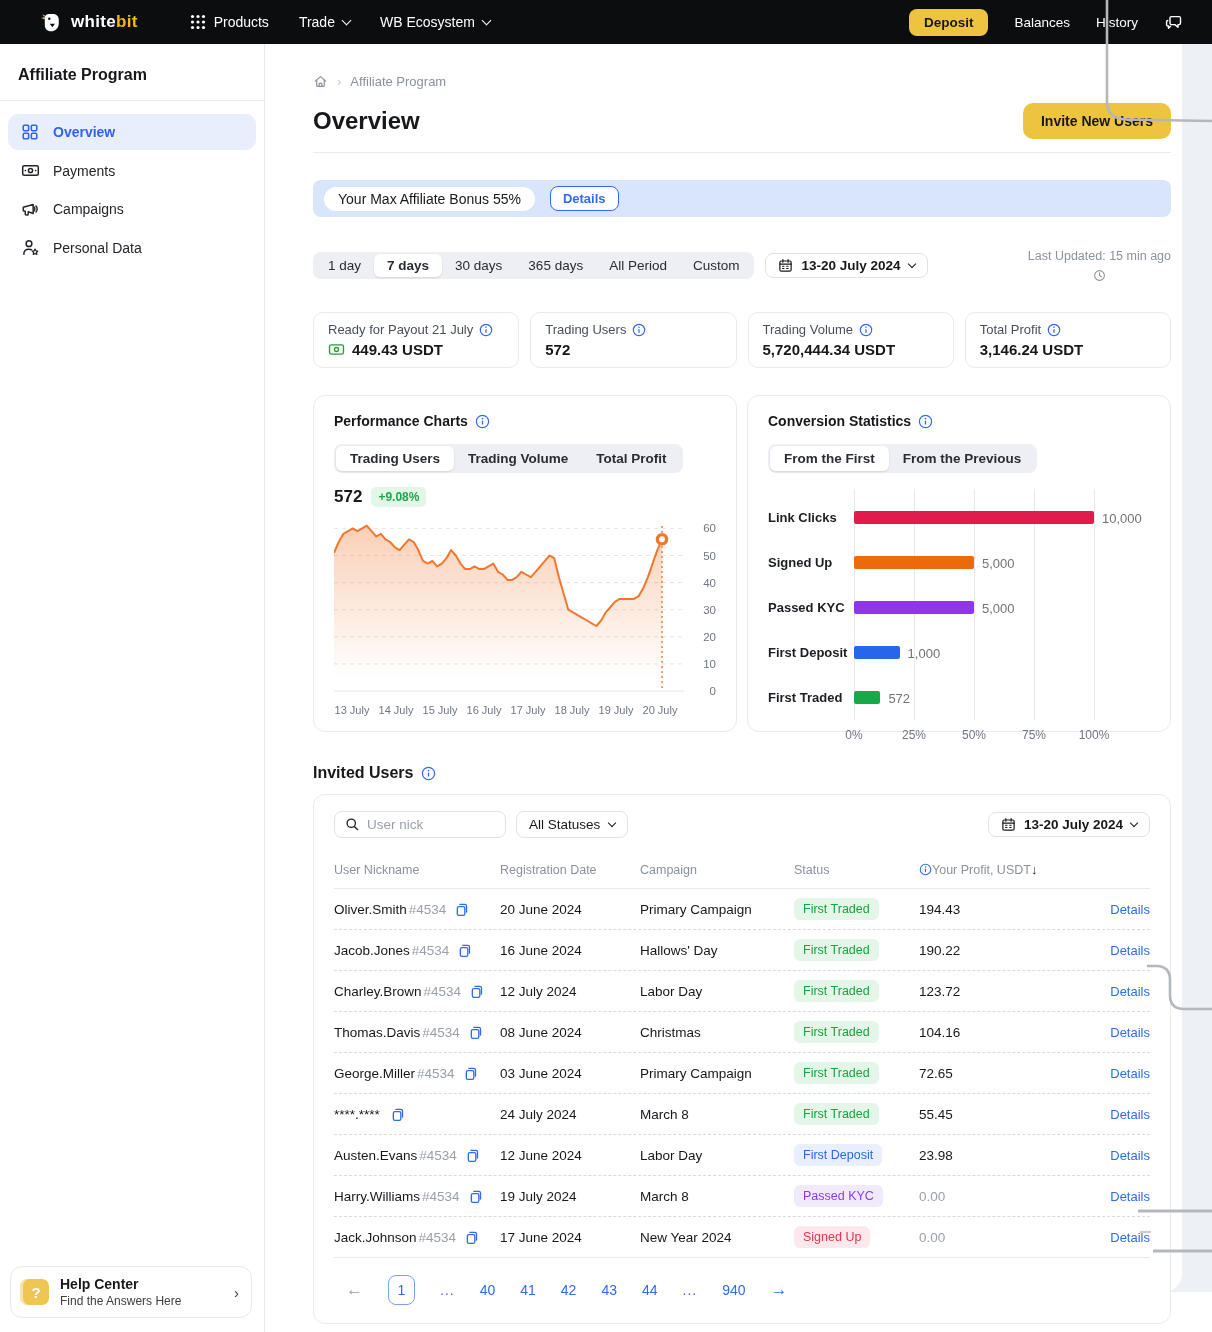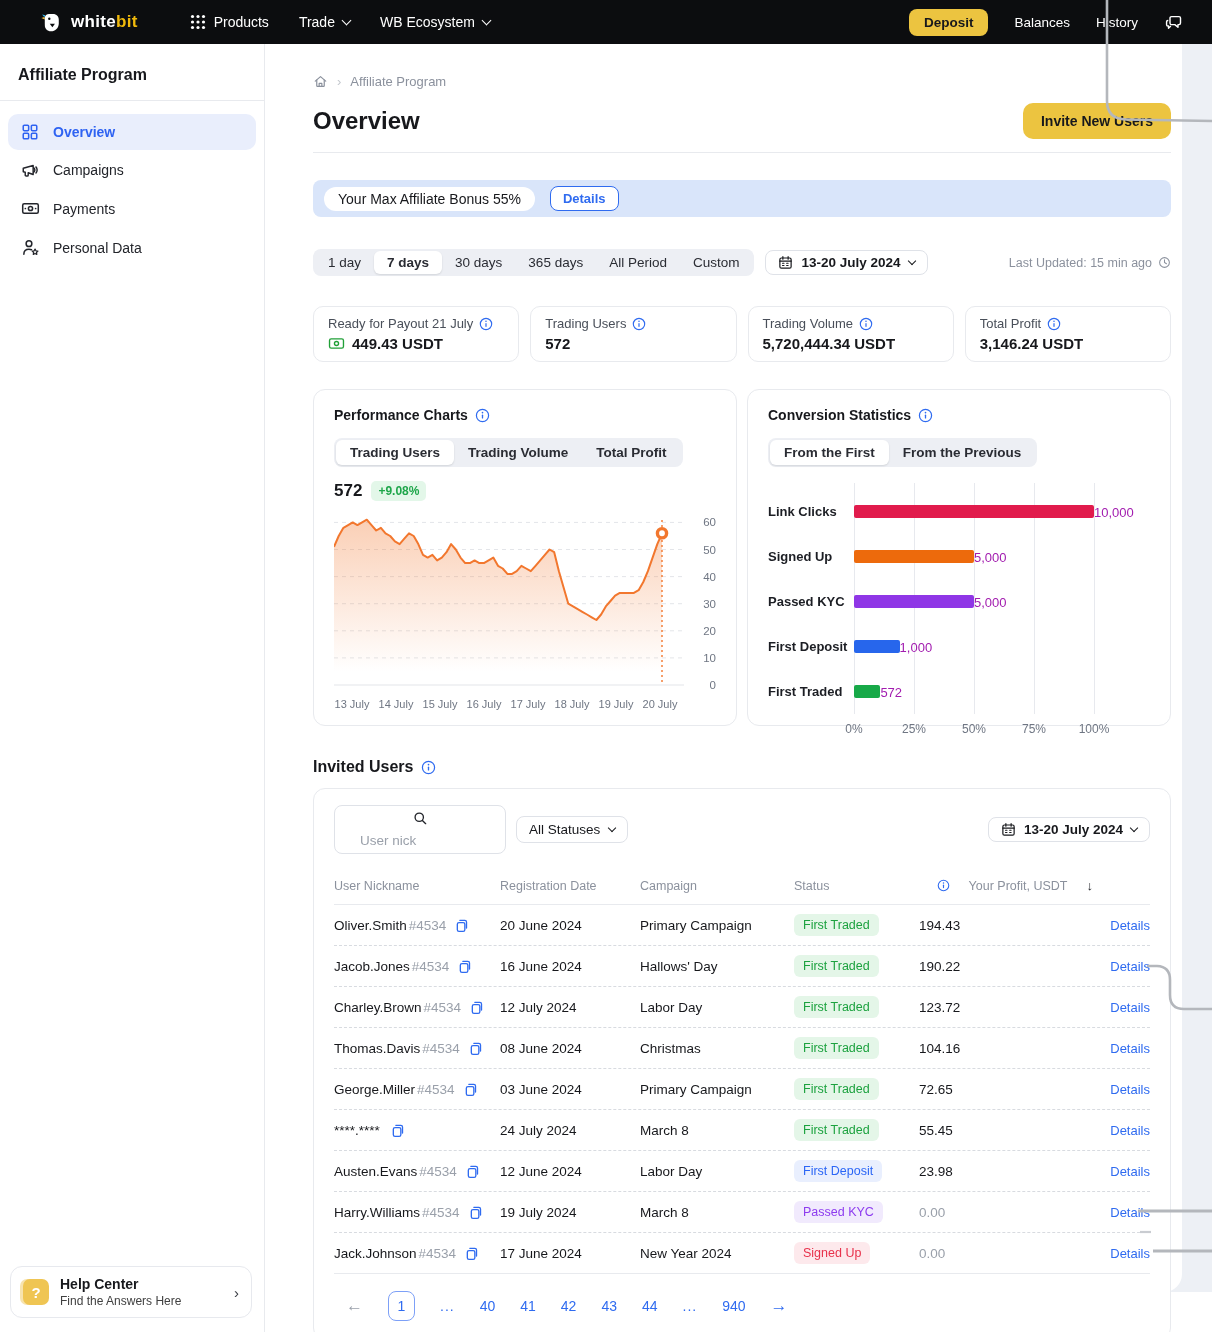--- a/index.html
+++ b/index.html
@@ -46,21 +46,21 @@
   .banner-pill { background:#fff; border-radius:14px; padding:4px 14px; font-size:14px; color:#17181c; white-space:nowrap; }
   .banner-text { font-size:12.5px; color:#2a2c33; flex:1; }
   .banner-details { background:#fff; border:1px solid #2f6bf0; color:#2f6bf0; border-radius:8px; padding:4px 12px; font-size:13px; font-weight:600; font-family:inherit; cursor:pointer; }
 
   .filter-row { margin-top:32px; display:flex; align-items:center; gap:11px; }
   .ptabs { display:inline-flex; background:#edeff4; border-radius:8px; padding:2px; }
   .ptab { padding:4px 13px; font-size:13.5px; color:#2a2c33; border-radius:6px; cursor:pointer; white-space:nowrap; }
   .ptab.active { background:#fff; font-weight:600; box-shadow:0 1px 2px rgba(20,22,26,.12); }
   .date-pill { display:inline-flex; align-items:center; gap:8px; border:1px solid #dfe2e8; border-radius:8px; padding:4px 12px; font-size:13.5px; font-weight:600; background:#fff; cursor:pointer; }
   .date-pill .chev { border-color:#17181c; width:6px; height:6px; }
-  .last-updated { margin-left:auto; display:flex; align-items:center; gap:6px; font-size:12.5px; color:#8b919d; }
+  .last-updated { margin-left:auto; display:flex; align-items:center; gap:6px; font-size:12.5px; color:#8b919d;flex-direction:column; }
 
   .stats-row { margin-top:30px; display:grid; grid-template-columns:repeat(4,1fr); gap:11px; }
   .stat-card { border:1px solid #e8eaee; border-radius:10px; padding:9px 14px; background:#fff; }
   .stat-label { font-size:13px; color:#494f59; display:flex; align-items:center; gap:6px; }
   .stat-value { margin-top:4px; font-size:15px; font-weight:700; display:flex; align-items:center; gap:7px; }
 
   .charts-row { margin-top:27px; display:grid; grid-template-columns:424px 424px; gap:10px; }
   .panel { border:1px solid #e8eaee; border-radius:12px; background:#fff; }
   .chart-panel { padding:17px 20px; height:337px; }
   .panel-title { font-size:14px; font-weight:600; display:flex; align-items:center; gap:7px; }
@@ -77,36 +77,36 @@
   .x-labels span { position:absolute; transform:translateX(-50%); font-size:11px; color:#6f7683; white-space:nowrap; }
 
   .conv-chart { margin-top:22px; }
   .conv-plot { position:relative; }
   .conv-gridlines { position:absolute; left:86px; right:56px; top:-6px; bottom:0; }
   .gridline { position:absolute; top:0; bottom:0; width:1px; background:#e7e9ee; }
   .conv-row { display:flex; align-items:center; height:45px; position:relative; }
   .conv-label { width:86px; font-size:13px; font-weight:600; color:#1c1e24; flex:none; }
   .conv-track { flex:1; margin-right:56px; position:relative; height:13px; }
   .conv-bar { position:absolute; left:0; top:0; height:13px; border-radius:2px; }
-  .conv-value { position:absolute; top:50%; transform:translateY(-50%); font-size:13px; color:#a21caf; white-space:nowrap; }
+  .conv-value { position:absolute; top:50%; transform:translateY(-50%); font-size:13px; color:#737373; white-space:nowrap; padding-left:8px; }
   .conv-ticks { position:relative; height:16px; margin:8px 56px 0 86px; }
   .conv-ticks span { position:absolute; transform:translateX(-50%); font-size:12px; color:#6f7683; }
 
   .invited-title { margin-top:32px; font-size:16px; font-weight:700; display:flex; align-items:center; gap:8px; }
   .table-panel { margin-top:12px; padding:16px 20px 18px; }
   .table-controls { display:flex; align-items:center; gap:10px; }
-  .search-box { display:flex; align-items:center; gap:7px; border:1px solid #dfe2e8; border-radius:8px; padding:5px 10px; width:172px; background:#fff;flex-direction:column; }
+  .search-box { display:flex; align-items:center; gap:7px; border:1px solid #dfe2e8; border-radius:8px; padding:5px 10px; width:172px; background:#fff; }
   .search-box input { border:none; outline:none; font-size:13.5px; width:120px; font-family:inherit; color:#17181c; background:transparent; }
   .search-box input::placeholder { color:#9aa0aa; }
   .select-pill { display:flex; align-items:center; gap:9px; border:1px solid #dfe2e8; border-radius:8px; padding:5px 12px; font-size:13.5px; cursor:pointer; background:#fff; }
   .select-pill .chev { border-color:#17181c; width:6px; height:6px; }
   .tc-spacer { flex:1; }
 
   .t-head { margin-top:24px; display:grid; grid-template-columns:166px 140px 154px 125px 174px 1fr; font-size:12.5px; color:#8b919d; padding-bottom:11px; border-bottom:1px solid #e8eaee; align-items:center; }
-  .th-profit { display:flex; align-items:center; gap:19px; color:#8b919d;justify-content:flex-end; }
+  .th-profit { display:flex; align-items:center; gap:0; color:#8b919d; }
   .sort-arrow { color:#23252b; font-size:13px; }
   .t-row { display:grid; grid-template-columns:166px 140px 154px 125px 174px 1fr; align-items:center; height:41px; border-bottom:1px dashed #d8dbe0; font-size:13.5px; }
   .t-rows .t-row:last-child { border-bottom:1px solid #e8eaee; }
   .nick { display:flex; align-items:flex-start; gap:2px; }
   .nick-name { color:#17181c; }
   .nick-tag { color:#9aa0aa; }
   .copy { margin-left:6px; cursor:pointer; display:flex; }
   .badge { display:inline-block; padding:4px 9px; border-radius:6px; font-size:12.5px; font-weight:500; }
   .c-profit.muted { color:#9aa0aa; }
   .c-details { text-align:right; }
@@ -186,37 +186,37 @@
           <rect x="2.5" y="2.5" width="6" height="6" rx="1.2"></rect>
             <rect x="11.5" y="2.5" width="6" height="6" rx="1.2"></rect>
           <rect x="2.5" y="11.5" width="6" height="6" rx="1.2"></rect>
             <rect x="11.5" y="11.5" width="6" height="6" rx="1.2"></rect>
         </svg>
       </span>
       <span>Overview</span>
     </div>
     <div class="sb-item">
       <span class="ic">
+        <svg width="19" height="19" viewBox="0 0 20 20" fill="none" stroke="currentColor" stroke-width="1.6">
+          <rect x="1.8" y="5" width="16.4" height="10" rx="1.6"></rect>
+          <circle cx="10" cy="10" r="2.2"></circle>
+          <path d="M4.6 10 h.01 M15.4 10 h.01" stroke-linecap="round" stroke-width="1.8"></path>
+        </svg>
+      </span>
+      <span>Payments</span>
+    </div>
+    <div class="sb-item">
+      <span class="ic">
         <svg width="18" height="18" viewBox="0 0 20 20" fill="none" stroke="currentColor" stroke-width="1.6" stroke-linejoin="round">
           <path d="M2.5 8 v4 l2.2 .5 v3.2 a1 1 0 0 0 1 1 h1.3 a1 1 0 0 0 1-1 v-2.7 L13.5 15 V5 Z"></path>
           <path d="M13.5 7.2 a3 3 0 0 1 0 5.6"></path>
           <path d="M16.2 6 a5.5 5.5 0 0 1 0 8"></path>
         </svg>
       </span>
       <span>Campaigns</span>
-    </div>
-    <div class="sb-item">
-      <span class="ic">
-        <svg width="19" height="19" viewBox="0 0 20 20" fill="none" stroke="currentColor" stroke-width="1.6">
-          <rect x="1.8" y="5" width="16.4" height="10" rx="1.6"></rect>
-          <circle cx="10" cy="10" r="2.2"></circle>
-          <path d="M4.6 10 h.01 M15.4 10 h.01" stroke-linecap="round" stroke-width="1.8"></path>
-        </svg>
-      </span>
-      <span>Payments</span>
     </div>
     <div class="sb-item">
       <span class="ic">
         <svg width="19" height="19" viewBox="0 0 20 20" fill="none" stroke="currentColor" stroke-width="1.6" stroke-linecap="round">
           <circle cx="8.4" cy="6" r="3"></circle>
           <path d="M3 17 c0-3.4 2.5-5.2 5.4-5.2 1 0 1.9.2 2.7.6"></path>
           <path d="M14.8 11.6 l.95 1.9 2.05.3 -1.5 1.45 .35 2.05 -1.85-1 -1.85 1 .35-2.05 -1.5-1.45 2.05-.3 Z" stroke-width="1.3" stroke-linejoin="round"></path>
         </svg>
       </span>
       <span>Personal Data</span>

